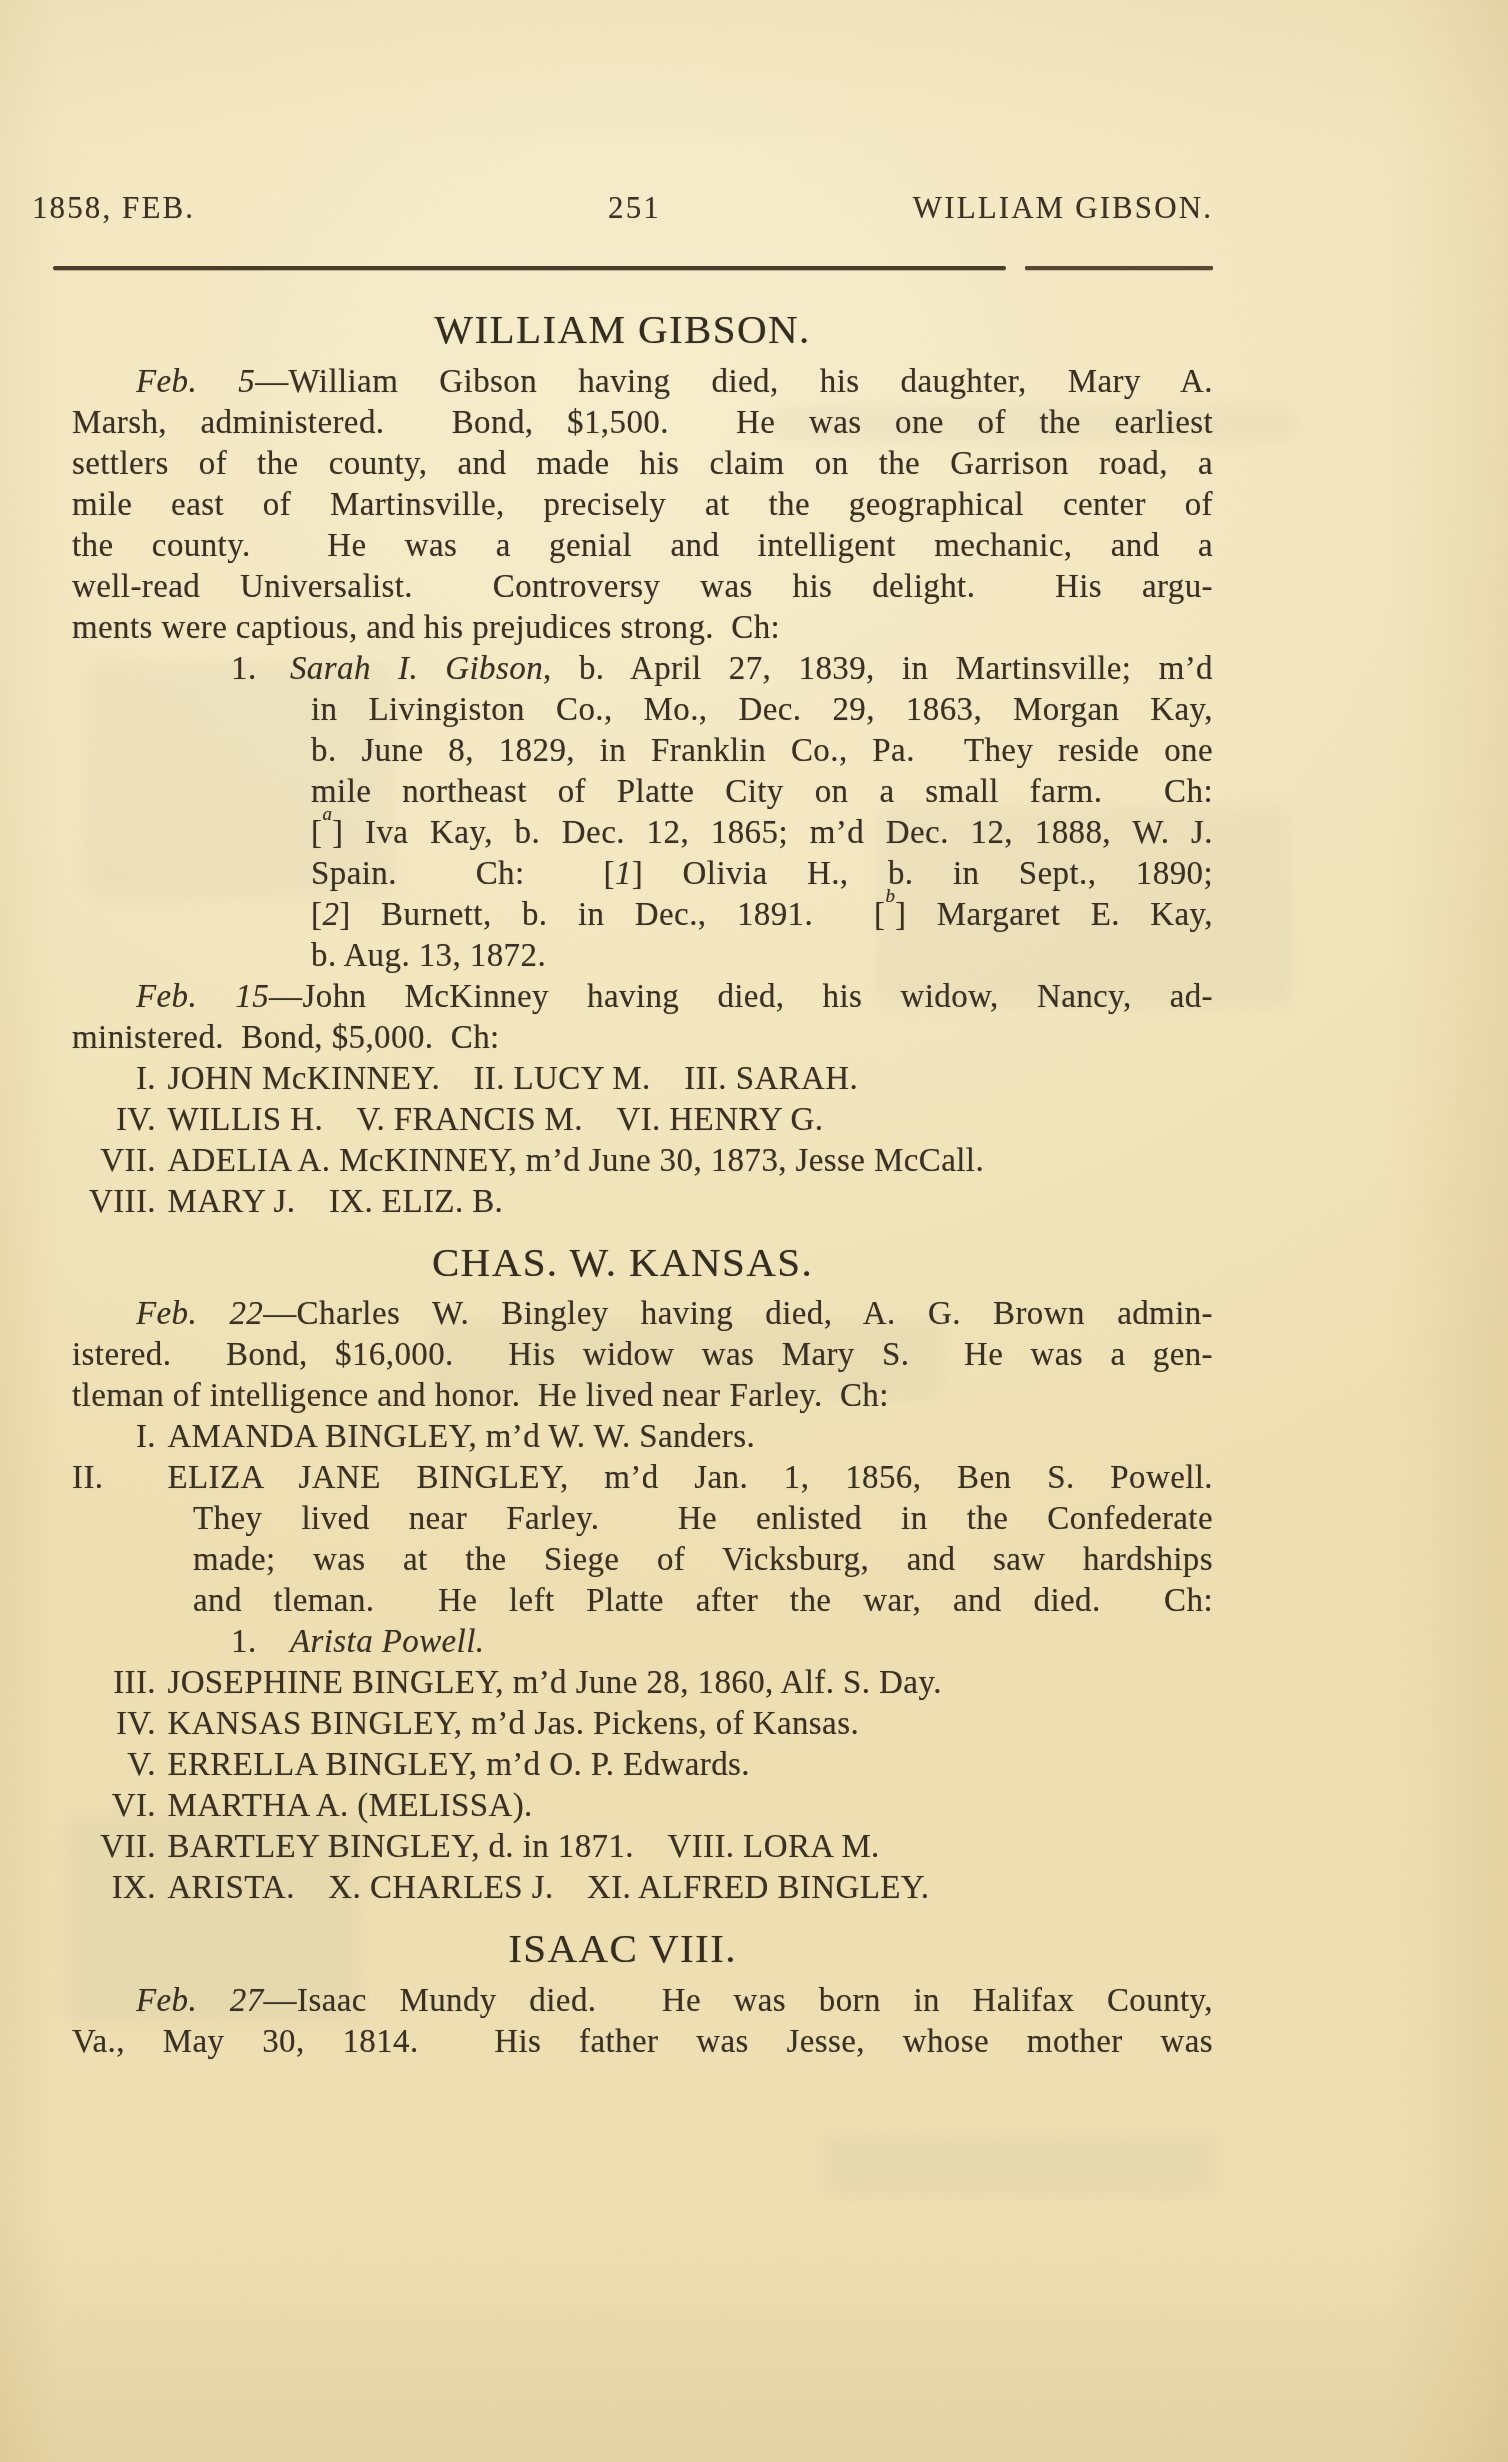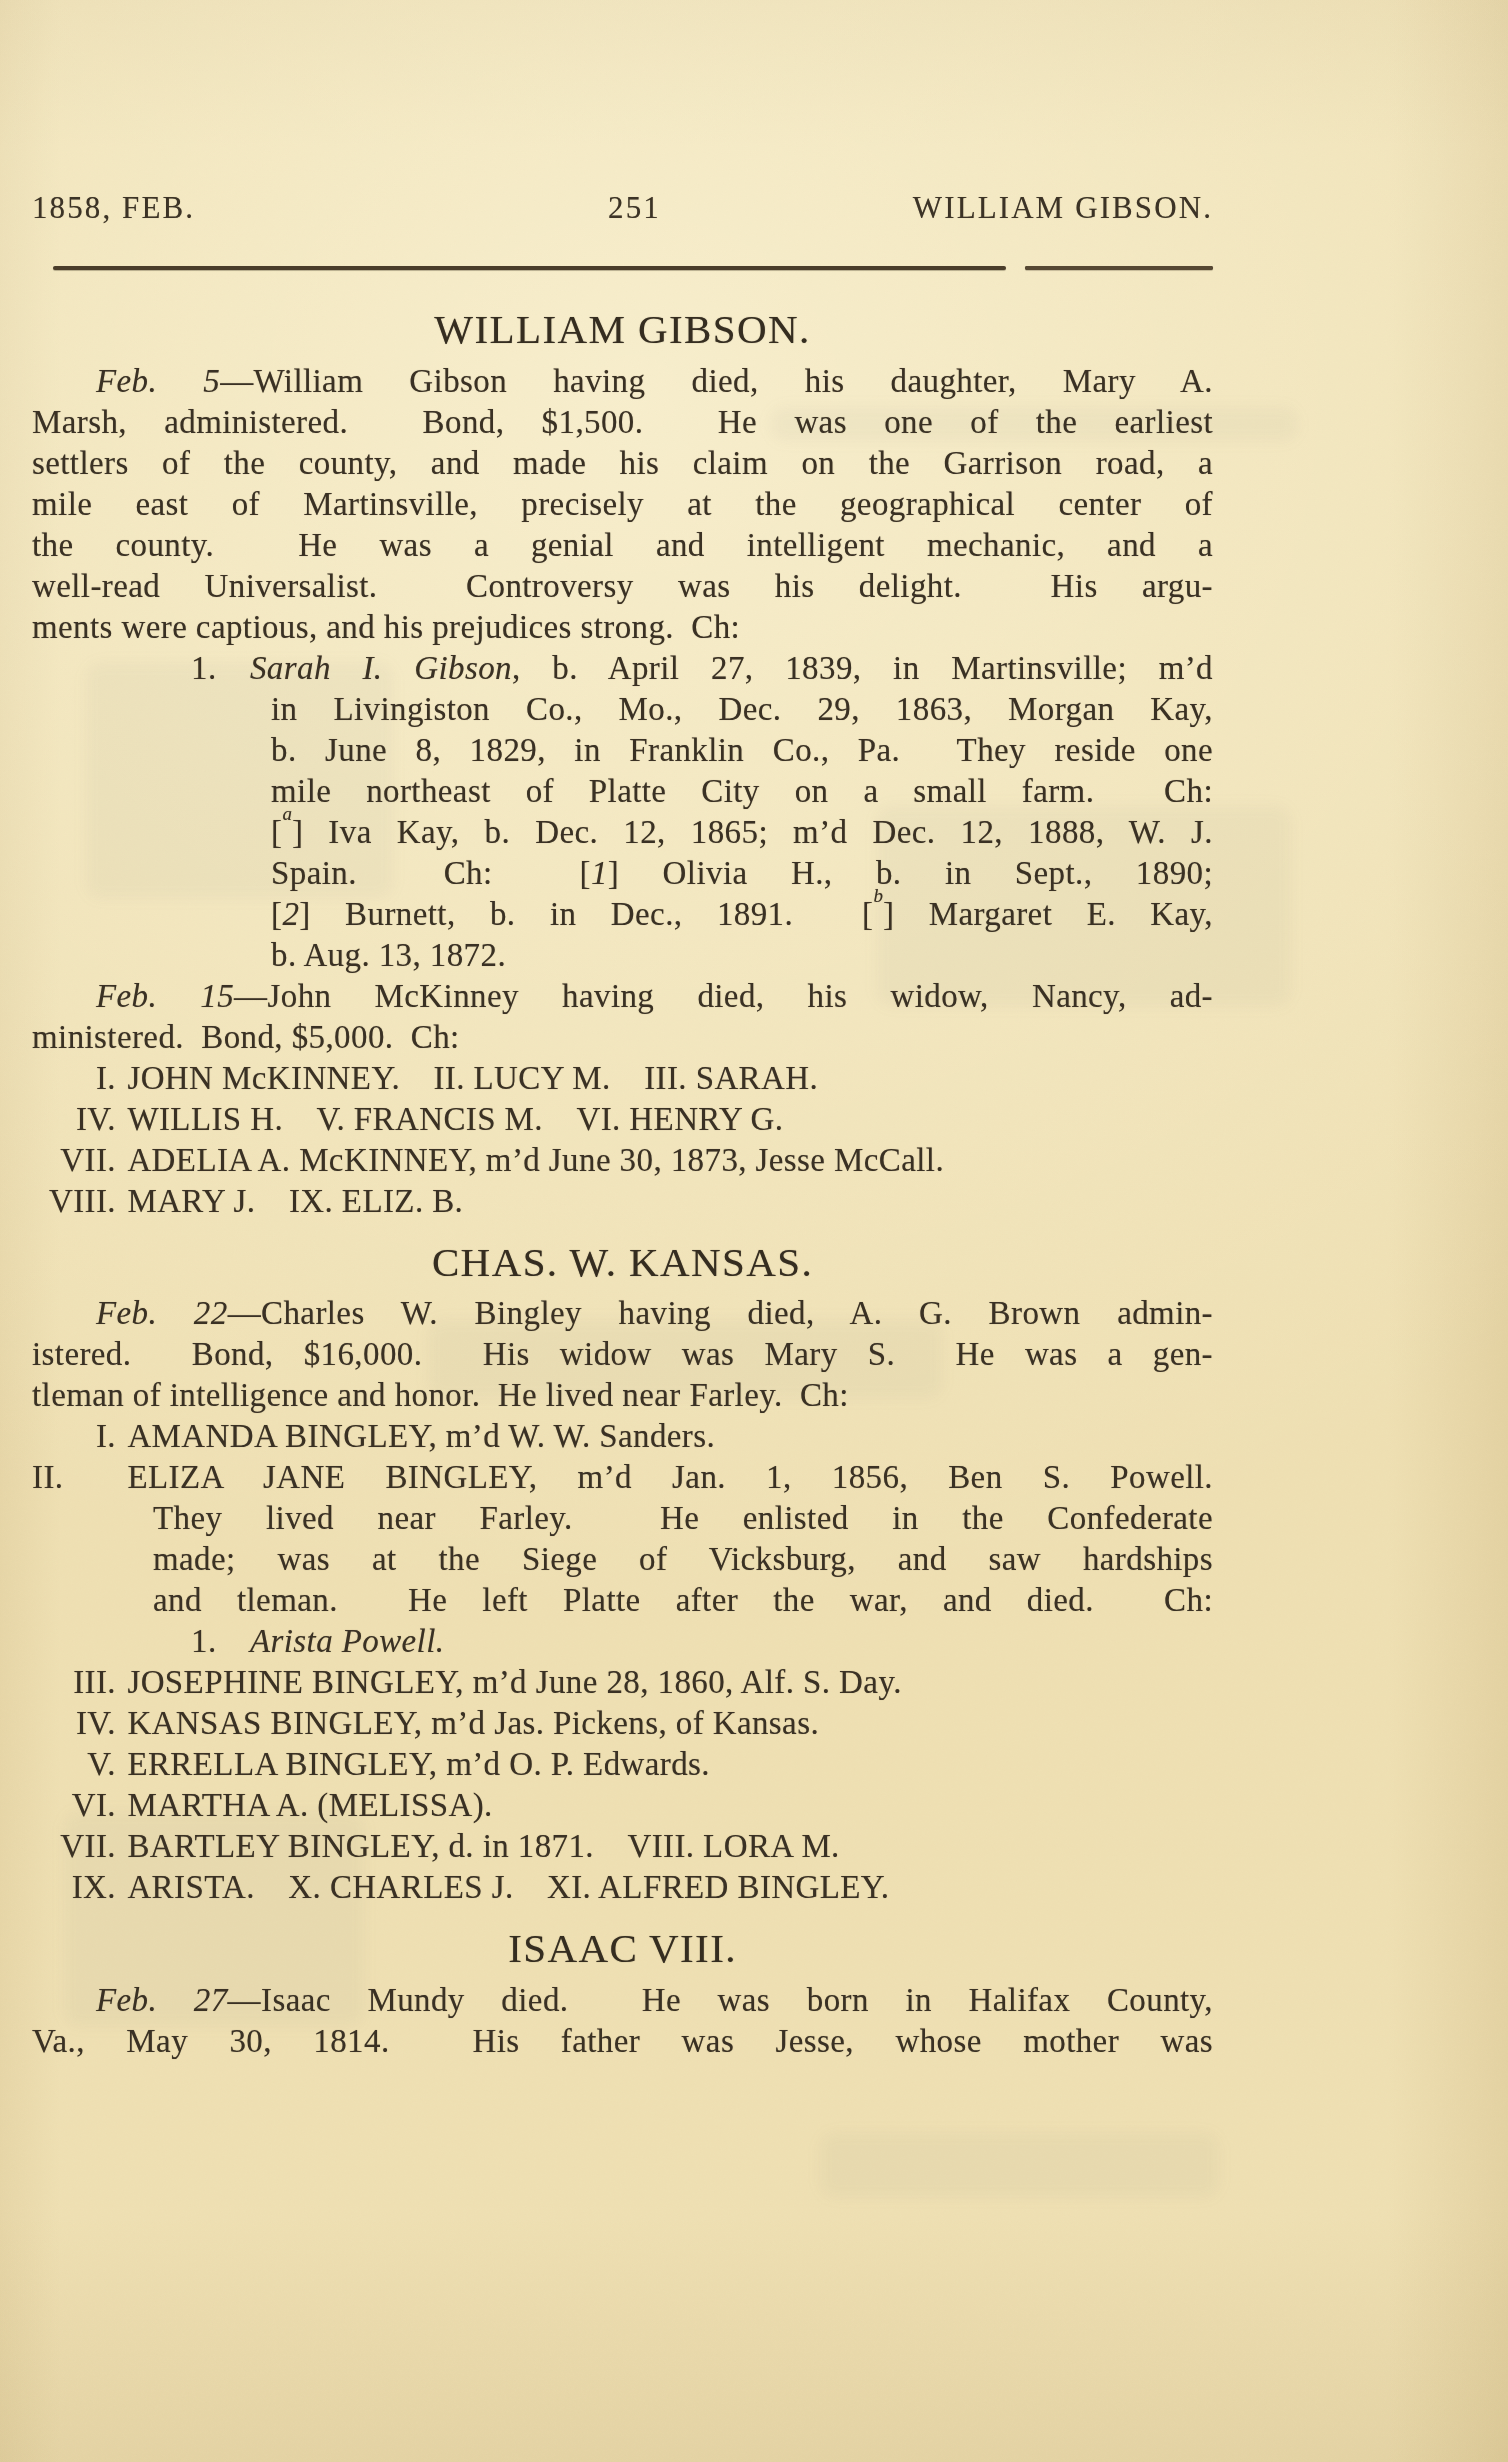--- a/index.html
+++ b/index.html
@@ -50,20 +50,21 @@
   }
   .sec-h.first{margin-top:36px;}
 
   
   .line{
     position:relative;
     font-size:33px;line-height:41px;min-height:41px;
     letter-spacing:0.4px;
     white-space:pre-wrap;
     text-shadow:0 0 0.9px rgba(58,48,31,.42);
+    margin-left:40px;
   }
   .line.j{text-align:justify;text-align-last:justify;}
   .p1{text-indent:64px;}
   .rc{padding-left:121px;}
   .c1{padding-left:159px;}
   .cc{padding-left:239px;}
   .rn{display:inline-block;min-width:84px;text-align:right;margin-right:11.4px;}
   i{font-style:italic;}
   sup.ref{font-style:italic;font-size:19px;position:relative;top:-10.7px;line-height:0;letter-spacing:0;}
   .para{margin-top:1.4px;}

